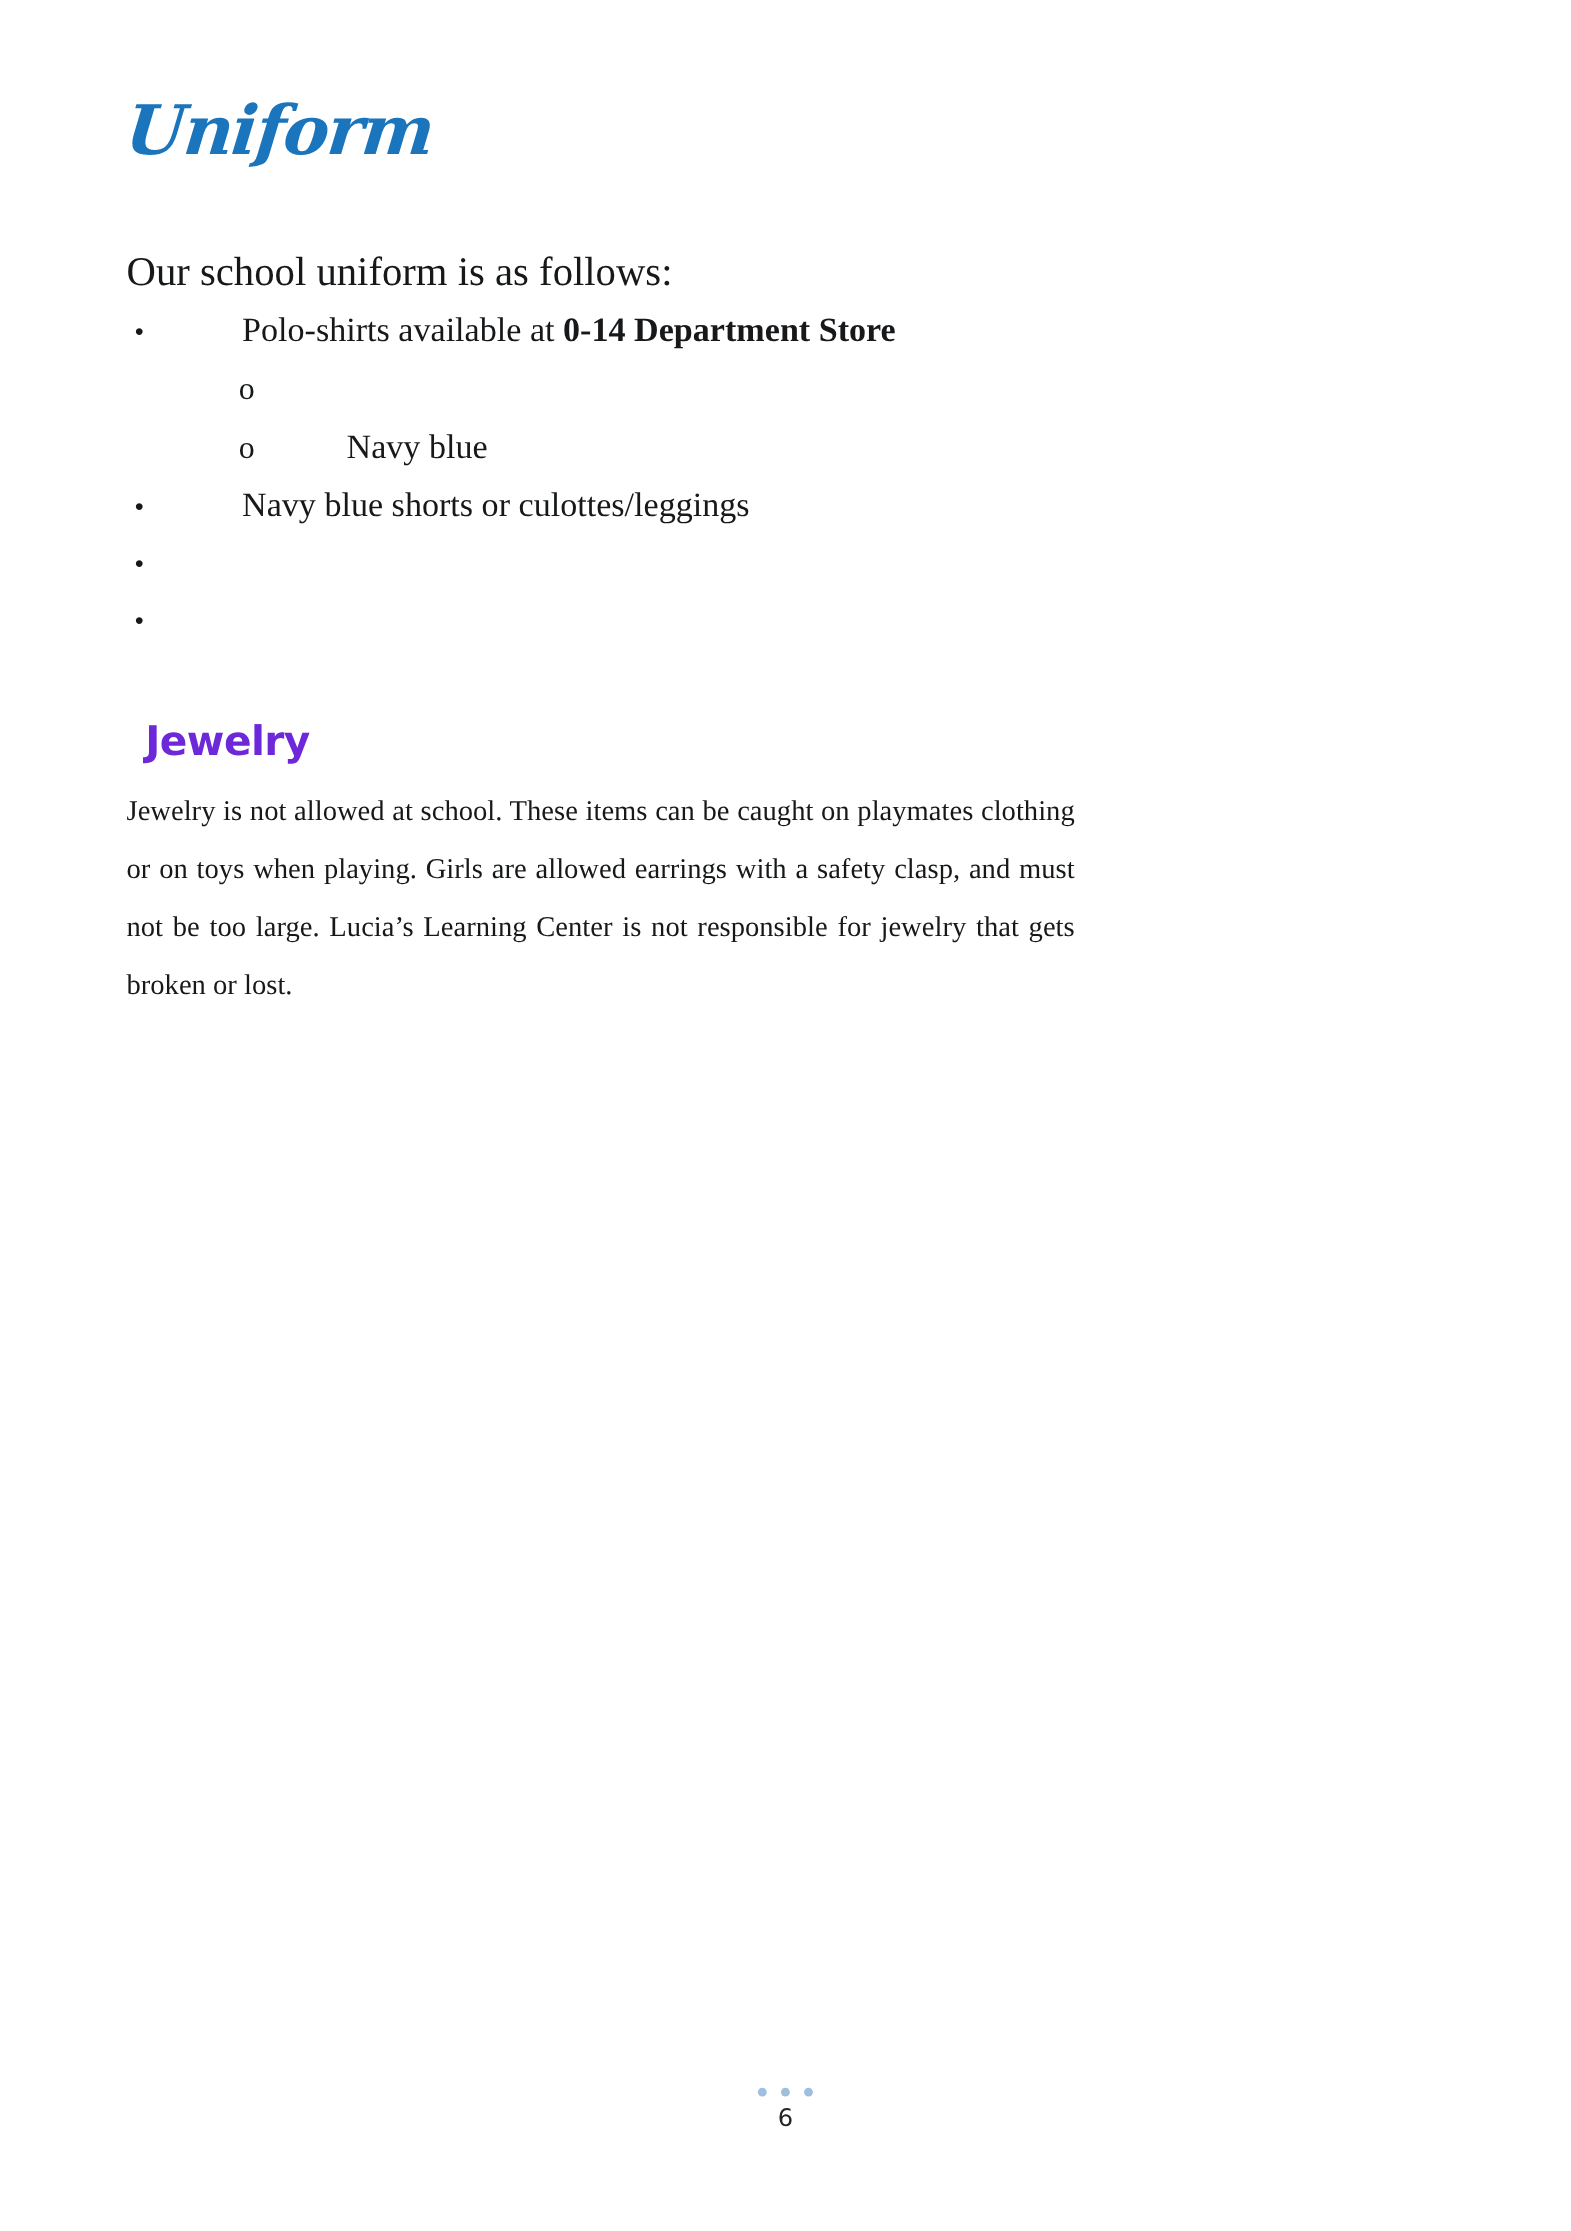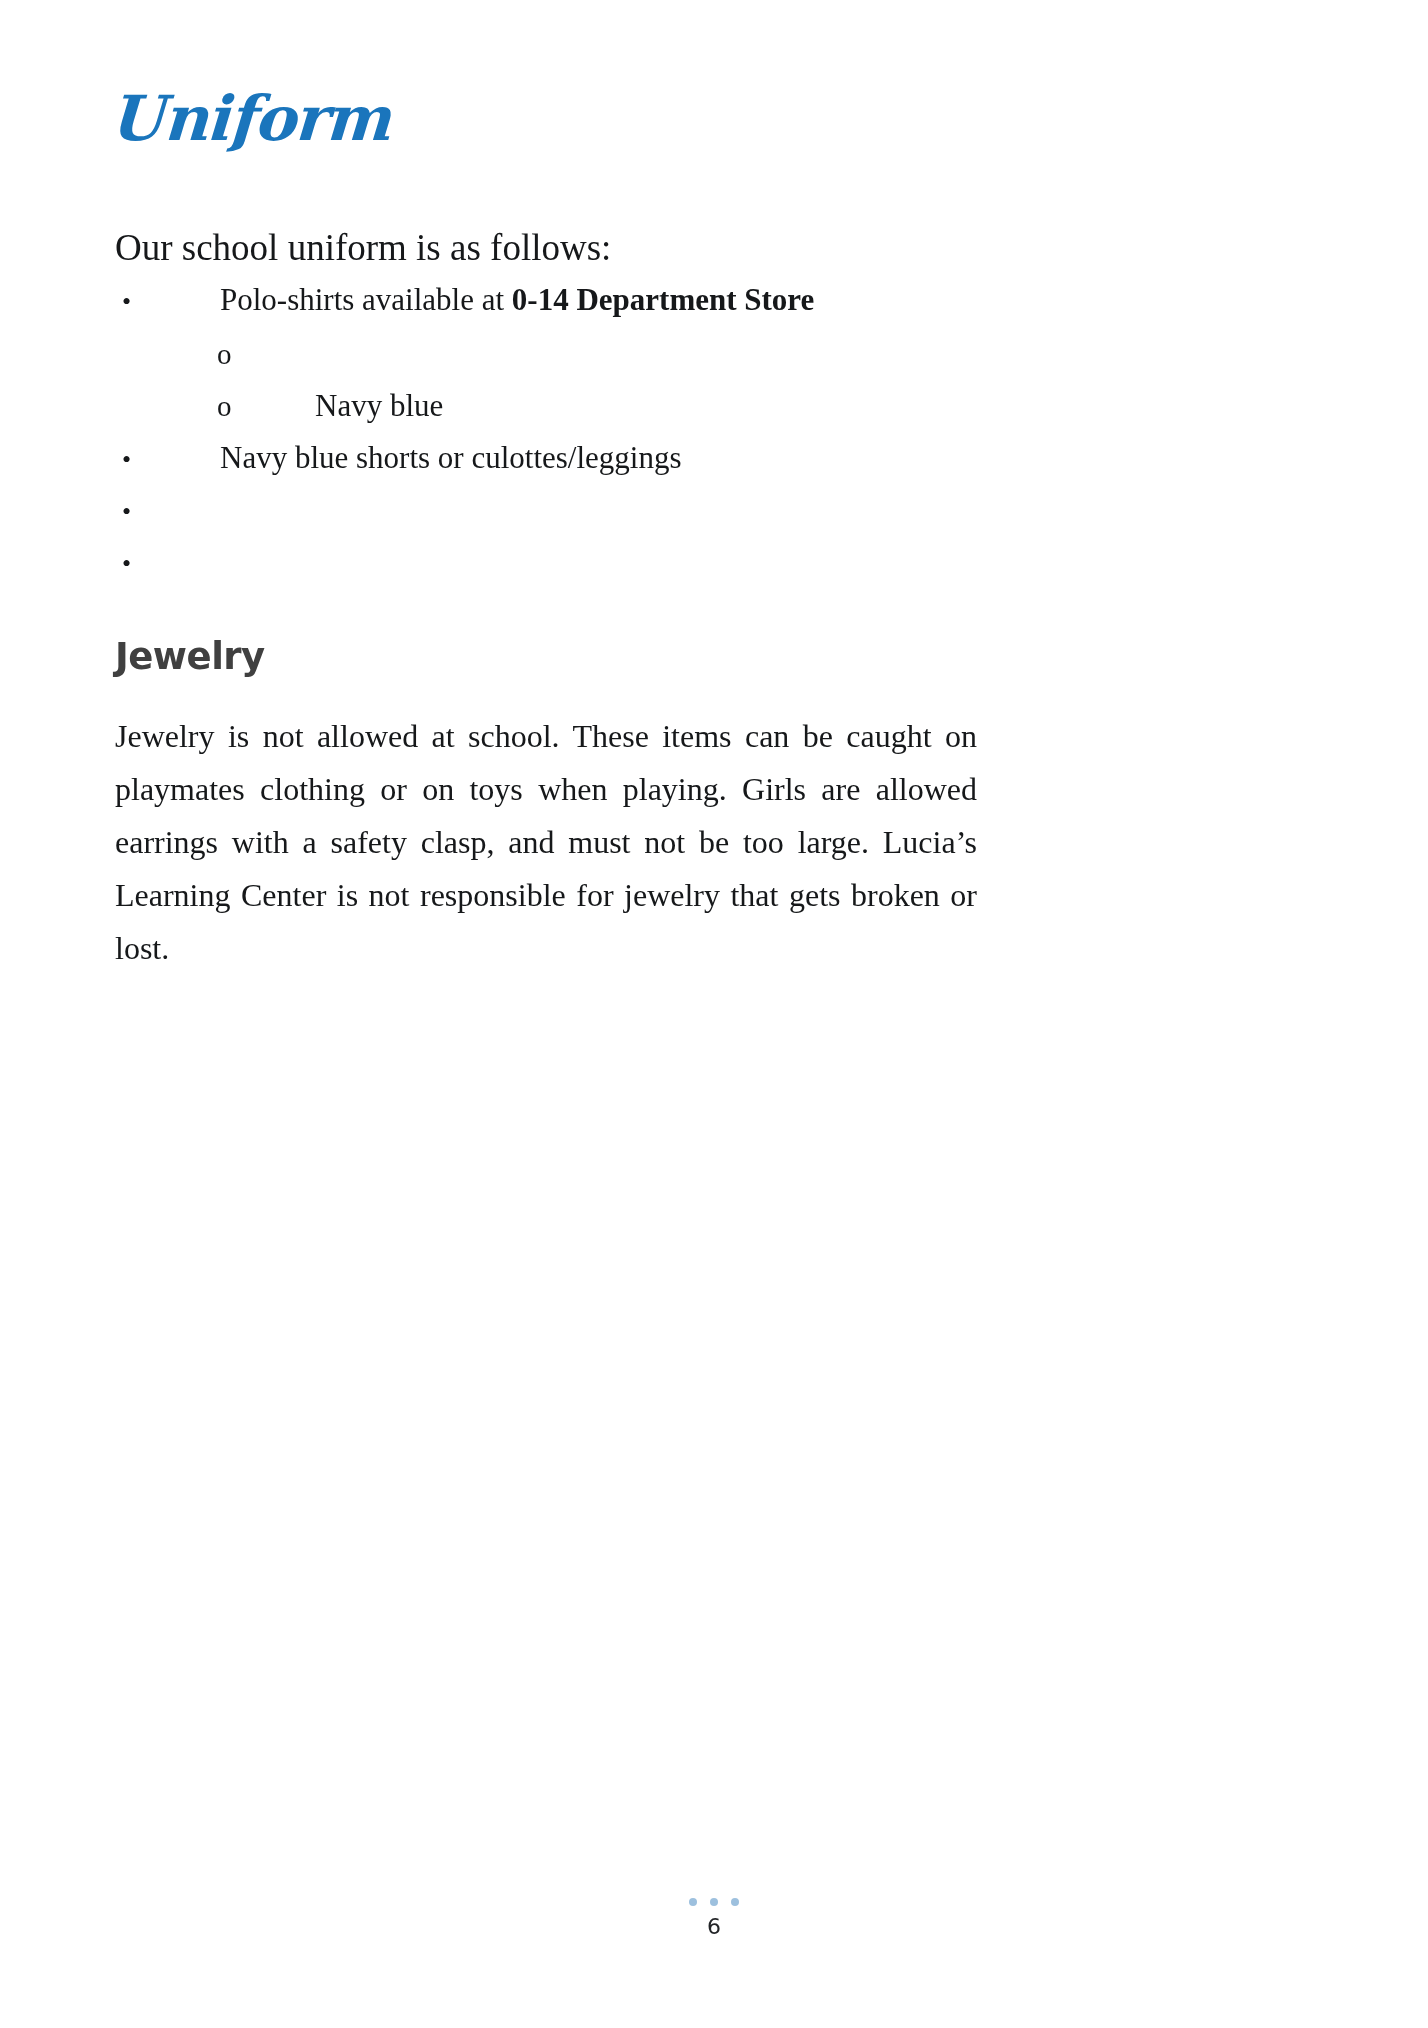--- a/index.html
+++ b/index.html
@@ -105,36 +105,36 @@
   }
   .bullet-text .bold {
     font-weight: 700;
   }
 
   
   .section-heading {
     position: absolute;
     left: 0;
     top: 634px;
-    margin: 0;
+    margin: 17px;
     font-family: "DejaVu Sans", "Liberation Sans", sans-serif;
     font-weight: 700;
     font-size: 37px;
     line-height: 46px;
     letter-spacing: -0.5px;
-    color: #404040;
+    color: #6d28d9;
   }
 
   .section-paragraph {
     position: absolute;
     left: 0;
     top: 710px;
     width: 862px;
     margin: 0;
-    font-size: 32px;
+    font-size: 26px;
     line-height: 53px;
     text-align: justify;
     text-justify: inter-word;
   }
 
   
   .footer {
     position: absolute;
     left: 0;
     right: 0;

